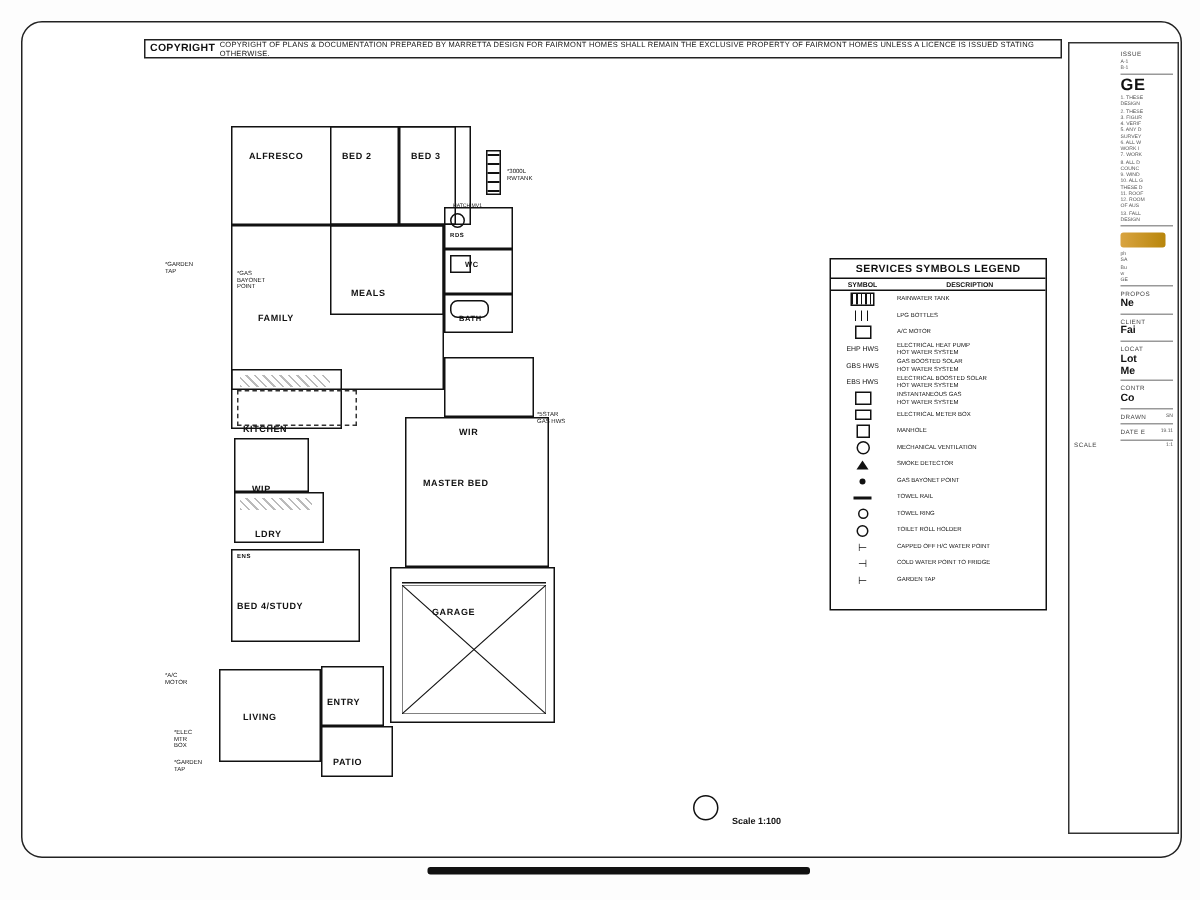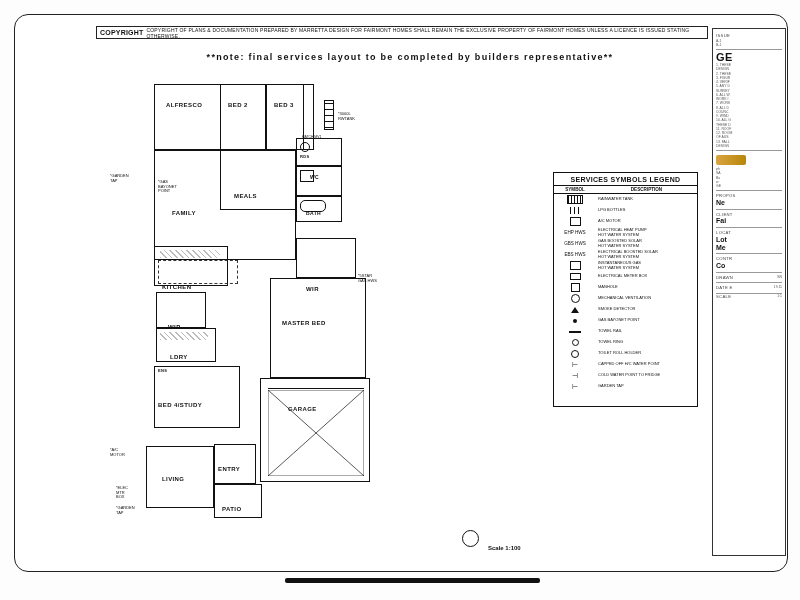--- a/index.html
+++ b/index.html
@@ -26,21 +26,21 @@
   }
   
   .title-block{
     position:absolute;left:712px;top:28px;width:74px;height:528px;
     border-left:1px solid #333;border-right:1px solid #333;border-top:1px solid #333;border-bottom:1px solid #333;
     background:#fff;
     font-size:4px;line-height:1.35;color:#222;
     padding:2px 3px;box-sizing:border-box;
     overflow:hidden;
   }
-  .tb-sec{border-bottom:1px solid #999;padding:2px 0;}
+  .tb-sec{border-bottom:1px solid #999;padding:2px 0;margin-left:31px;}
   .tb-head{font-size:4.2px;letter-spacing:.3px;color:#444;}
   .tb-big{font-size:11px;font-weight:bold;letter-spacing:.5px;color:#111;line-height:1;}
   .tb-mid{font-size:7px;font-weight:bold;color:#111;line-height:1.1;}
   .tb-tiny{font-size:3.4px;color:#555;line-height:1.25;}
   .tb-row{display:flex;justify-content:space-between;}
   .tb-logo{width:30px;height:10px;background:linear-gradient(90deg,#d9a441,#b8860b);border-radius:2px;margin:2px 0;}
   
   .copyright{
     position:absolute;left:96px;top:26px;width:612px;height:13px;
     border:1px solid #222;background:#fff;
@@ -116,21 +116,20 @@
 
 <div class="sheet">
   <div class="outer-frame"></div>
   <div class="bottom-bar"></div>
 
   <div class="copyright">
     <b>COPYRIGHT</b>
     <span>COPYRIGHT OF PLANS &amp; DOCUMENTATION PREPARED BY MARRETTA DESIGN FOR FAIRMONT HOMES SHALL REMAIN THE EXCLUSIVE PROPERTY OF FAIRMONT HOMES UNLESS A LICENCE IS ISSUED STATING OTHERWISE.</span>
   </div>
 
-  <div class="note">**note: final services layout to be completed by builders representative**</div>
 
   <div class="plan">
 
     <div class="wall thick" style="left:44px;top:6px;width:150px;height:66px;"></div>
     <div class="wall thick" style="left:110px;top:6px;width:46px;height:66px;"></div>
     <div class="wall thick" style="left:156px;top:6px;width:48px;height:66px;"></div>
     <div class="wall thick" style="left:186px;top:60px;width:46px;height:28px;"></div>
     <div class="wall thick" style="left:186px;top:88px;width:46px;height:30px;"></div>
     <div class="wall thick" style="left:186px;top:118px;width:46px;height:26px;"></div>
     <div class="wall thick" style="left:44px;top:72px;width:142px;height:110px;"></div>

